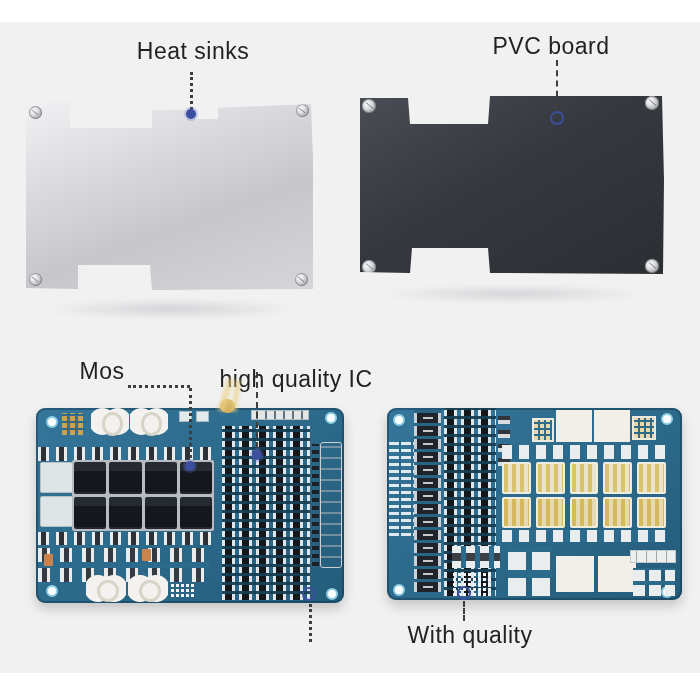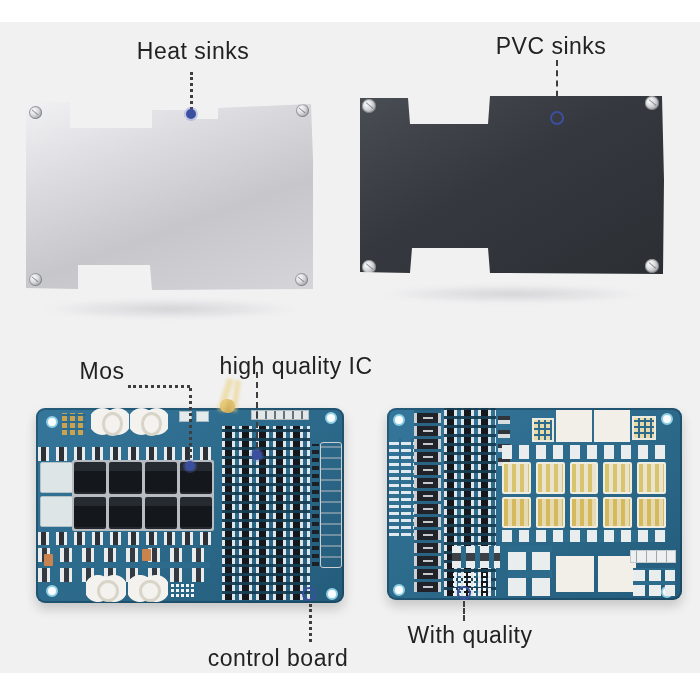--- a/index.html
+++ b/index.html
@@ -229,35 +229,34 @@
     <div class="clover" style="left:169px;top:148px;width:38px;height:36px"></div>
     <div class="clover" style="left:211px;top:148px;width:38px;height:36px"></div>
     <div class="whitelabel" style="left:243px;top:142px;width:46px;height:13px"></div>
     <div class="smallgrid" style="left:246px;top:160px;width:42px;height:28px"></div>
   </div>
 
   <div class="lbl" style="left:193px;top:38px">Heat sinks</div>
   <div class="vline dot" style="left:190px;top:72px;height:38px"></div>
   <div class="anchor fill" style="left:186px;top:109px"></div>
 
-  <div class="lbl" style="left:551px;top:33px">PVC sinks</div>
+  <div class="lbl" style="left:551px;top:33px">PVC board</div>
   <div class="vline" style="left:556px;top:60px;height:47px"></div>
   <div class="anchor ring" style="left:550px;top:111px"></div>
 
   <div class="lbl" style="left:102px;top:358px">Mos</div>
   <div class="hline" style="left:128px;top:385px;width:62px"></div>
   <div class="vline dot" style="left:189px;top:388px;height:70px"></div>
   <div class="anchor fill" style="left:185px;top:461px"></div>
 
-  <div class="lbl" style="left:296px;top:353px">high quality IC</div>
+  <div class="lbl" style="left:296px;top:366px">high quality IC</div>
   <div class="glow" style="left:222px;top:378px;width:7px;height:34px;transform:rotate(18deg)"></div>
   <div class="glow" style="left:233px;top:380px;width:6px;height:32px;transform:rotate(8deg)"></div>
   <div class="vline" style="left:256px;top:372px;height:76px"></div>
   <div class="anchor fill" style="left:252px;top:450px"></div>
 
-  <div class="lbl" style="left:278px;top:645px">control board</div>
   <div class="vline dot" style="left:309px;top:604px;height:38px"></div>
   <div class="anchor ring" style="left:302px;top:587px"></div>
 
   <div class="lbl" style="left:470px;top:622px">With quality</div>
   <div class="vline" style="left:463px;top:601px;height:20px"></div>
   <div class="anchor ring" style="left:457px;top:586px"></div>
 </div>
 
 </body></html>

